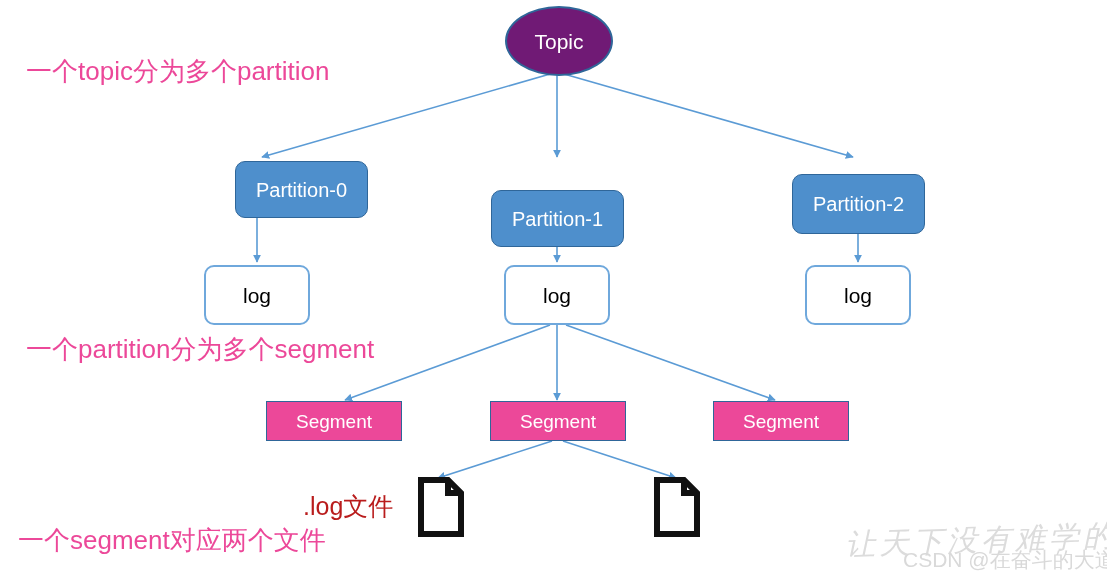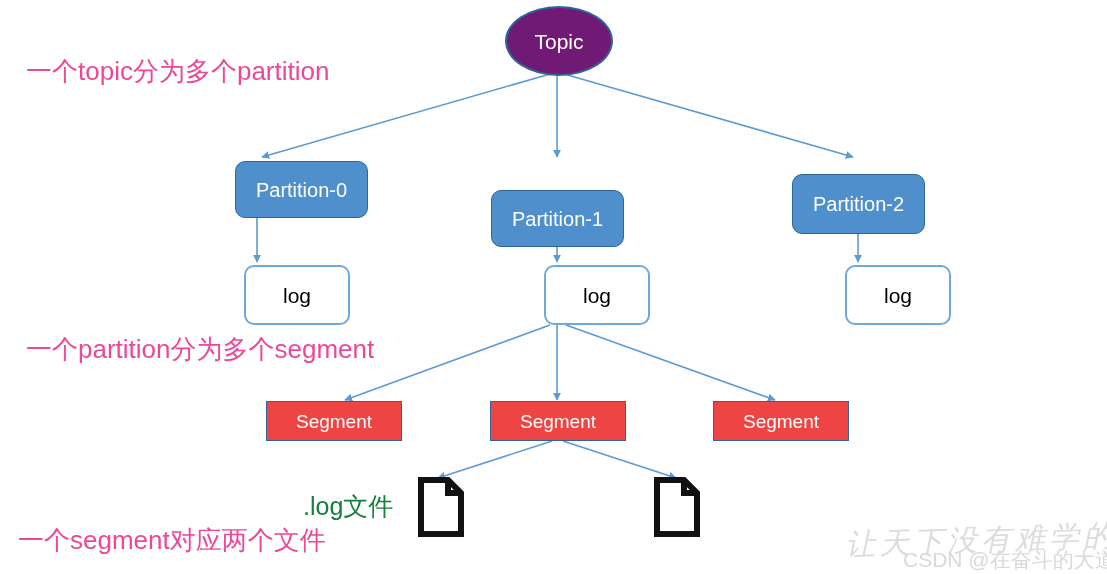--- a/index.html
+++ b/index.html
@@ -50,42 +50,41 @@
     color: #ffffff;
     font-size: 20px;
   }
   
   .logbox {
     background: #ffffff;
     border: 2px solid #6fa8dc;
     border-radius: 10px;
     color: #000000;
     font-size: 21px;
-    margin-left: 40px;
   }
   
   .segment {
-    background: #ef4444;
+    background: #ec4899;
     border: 1.5px solid #2f6699;
     border-radius: 0;
     color: #ffffff;
     font-size: 19px;
   }
   
   .annotation {
     position: absolute;
     color: #ec4899;
     font-size: 26px;
     white-space: nowrap;
     line-height: 1;
   }
   
   .file-label {
     position: absolute;
-    color: #15803d;
+    color: #b91c1c;
     font-size: 25px;
     white-space: nowrap;
     line-height: 1;
   }
   .file-icon {
     position: absolute;
   }
   
   .wm-brush {
     position: absolute;

